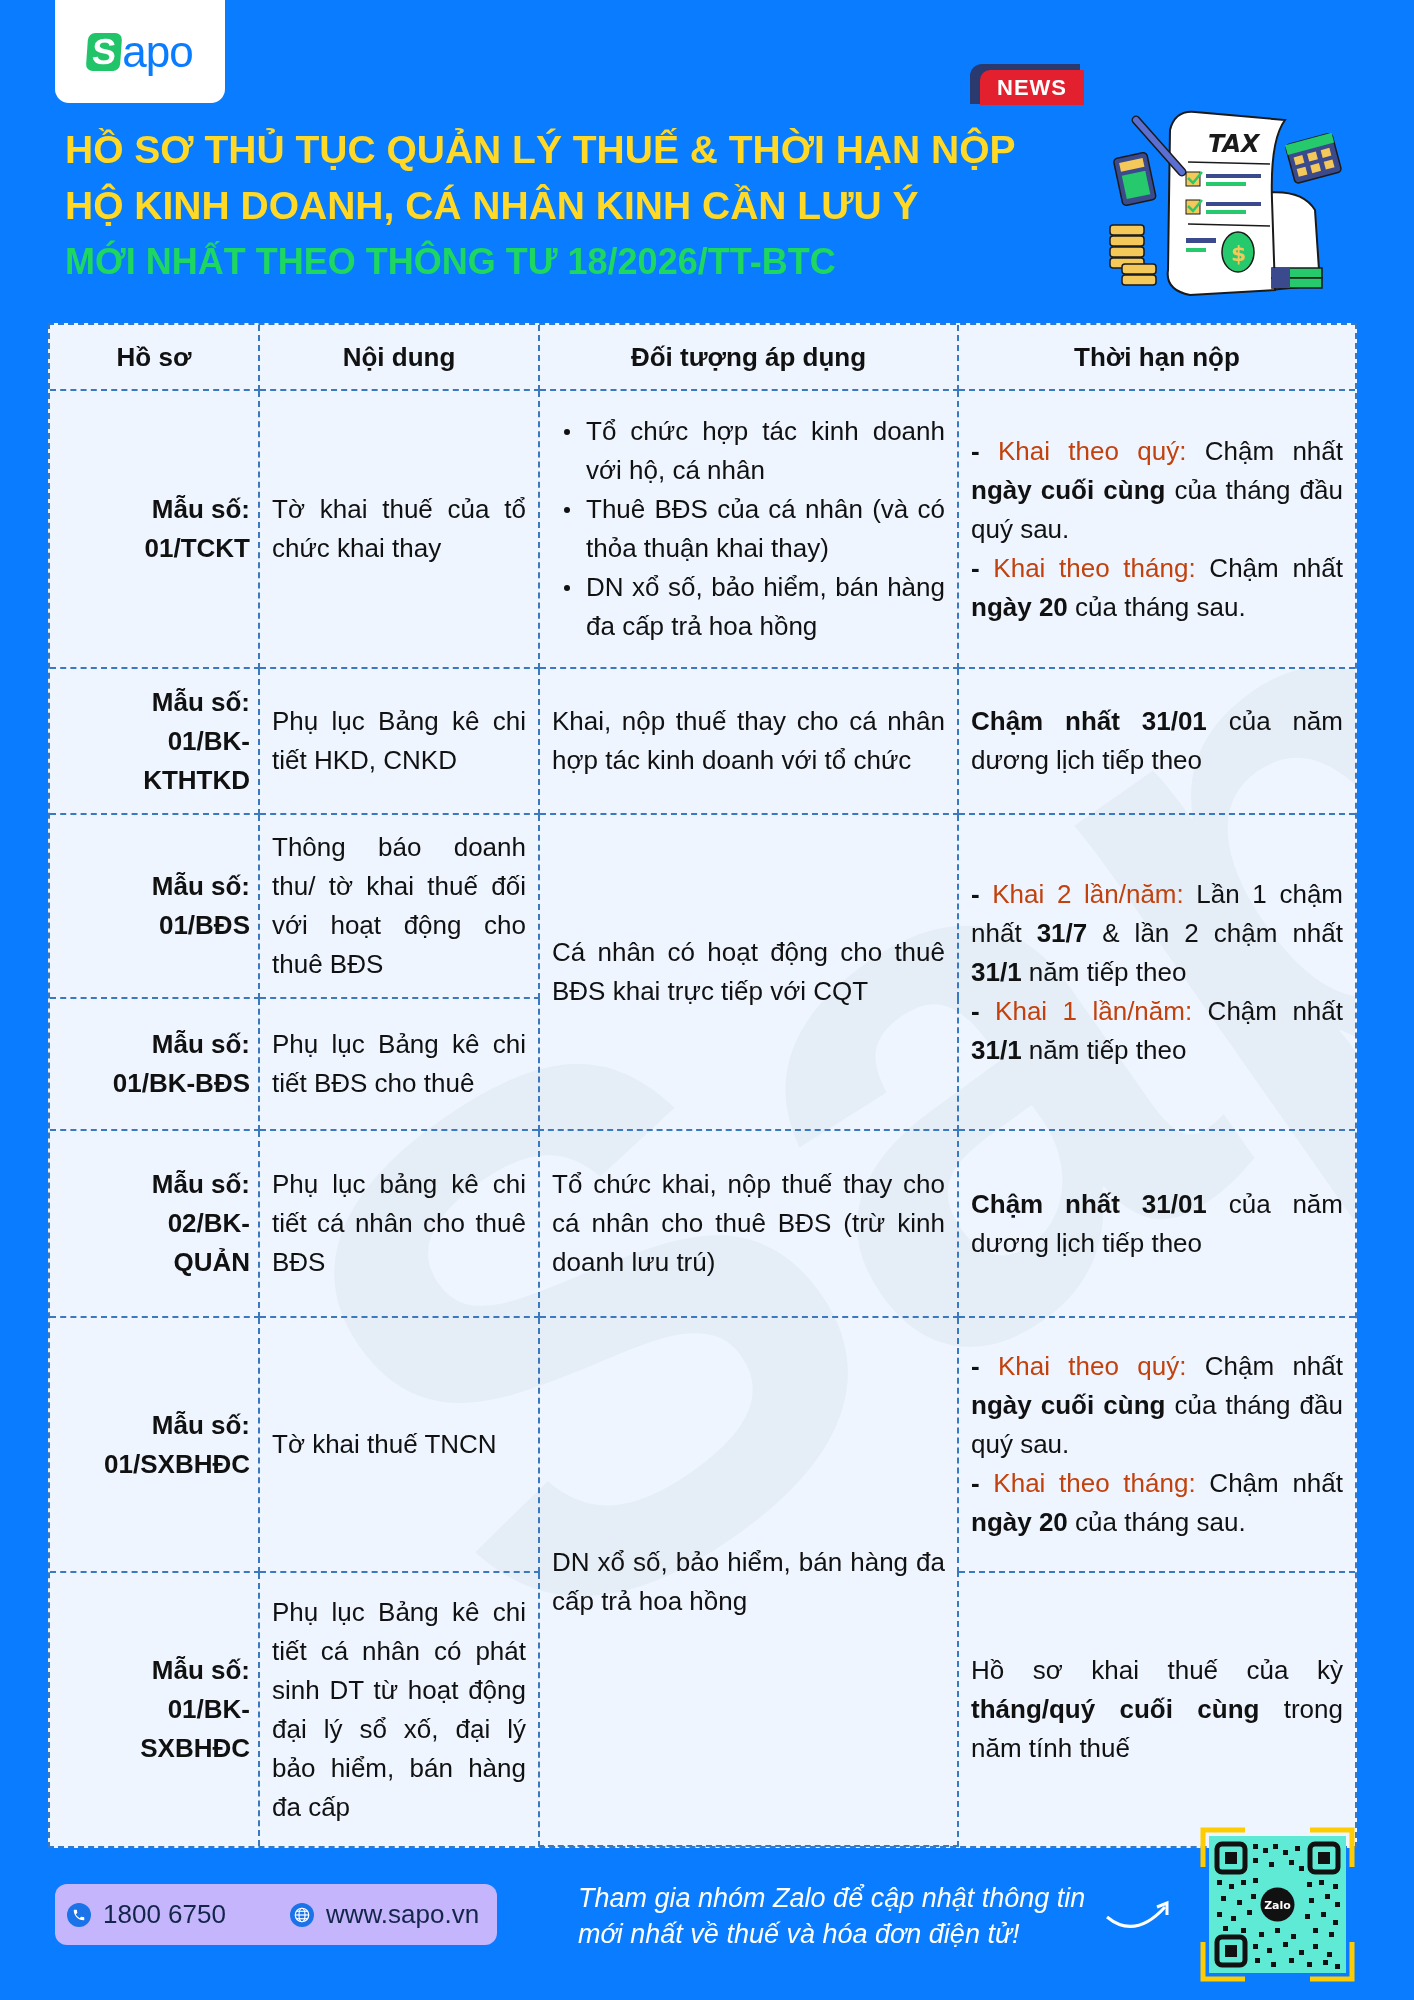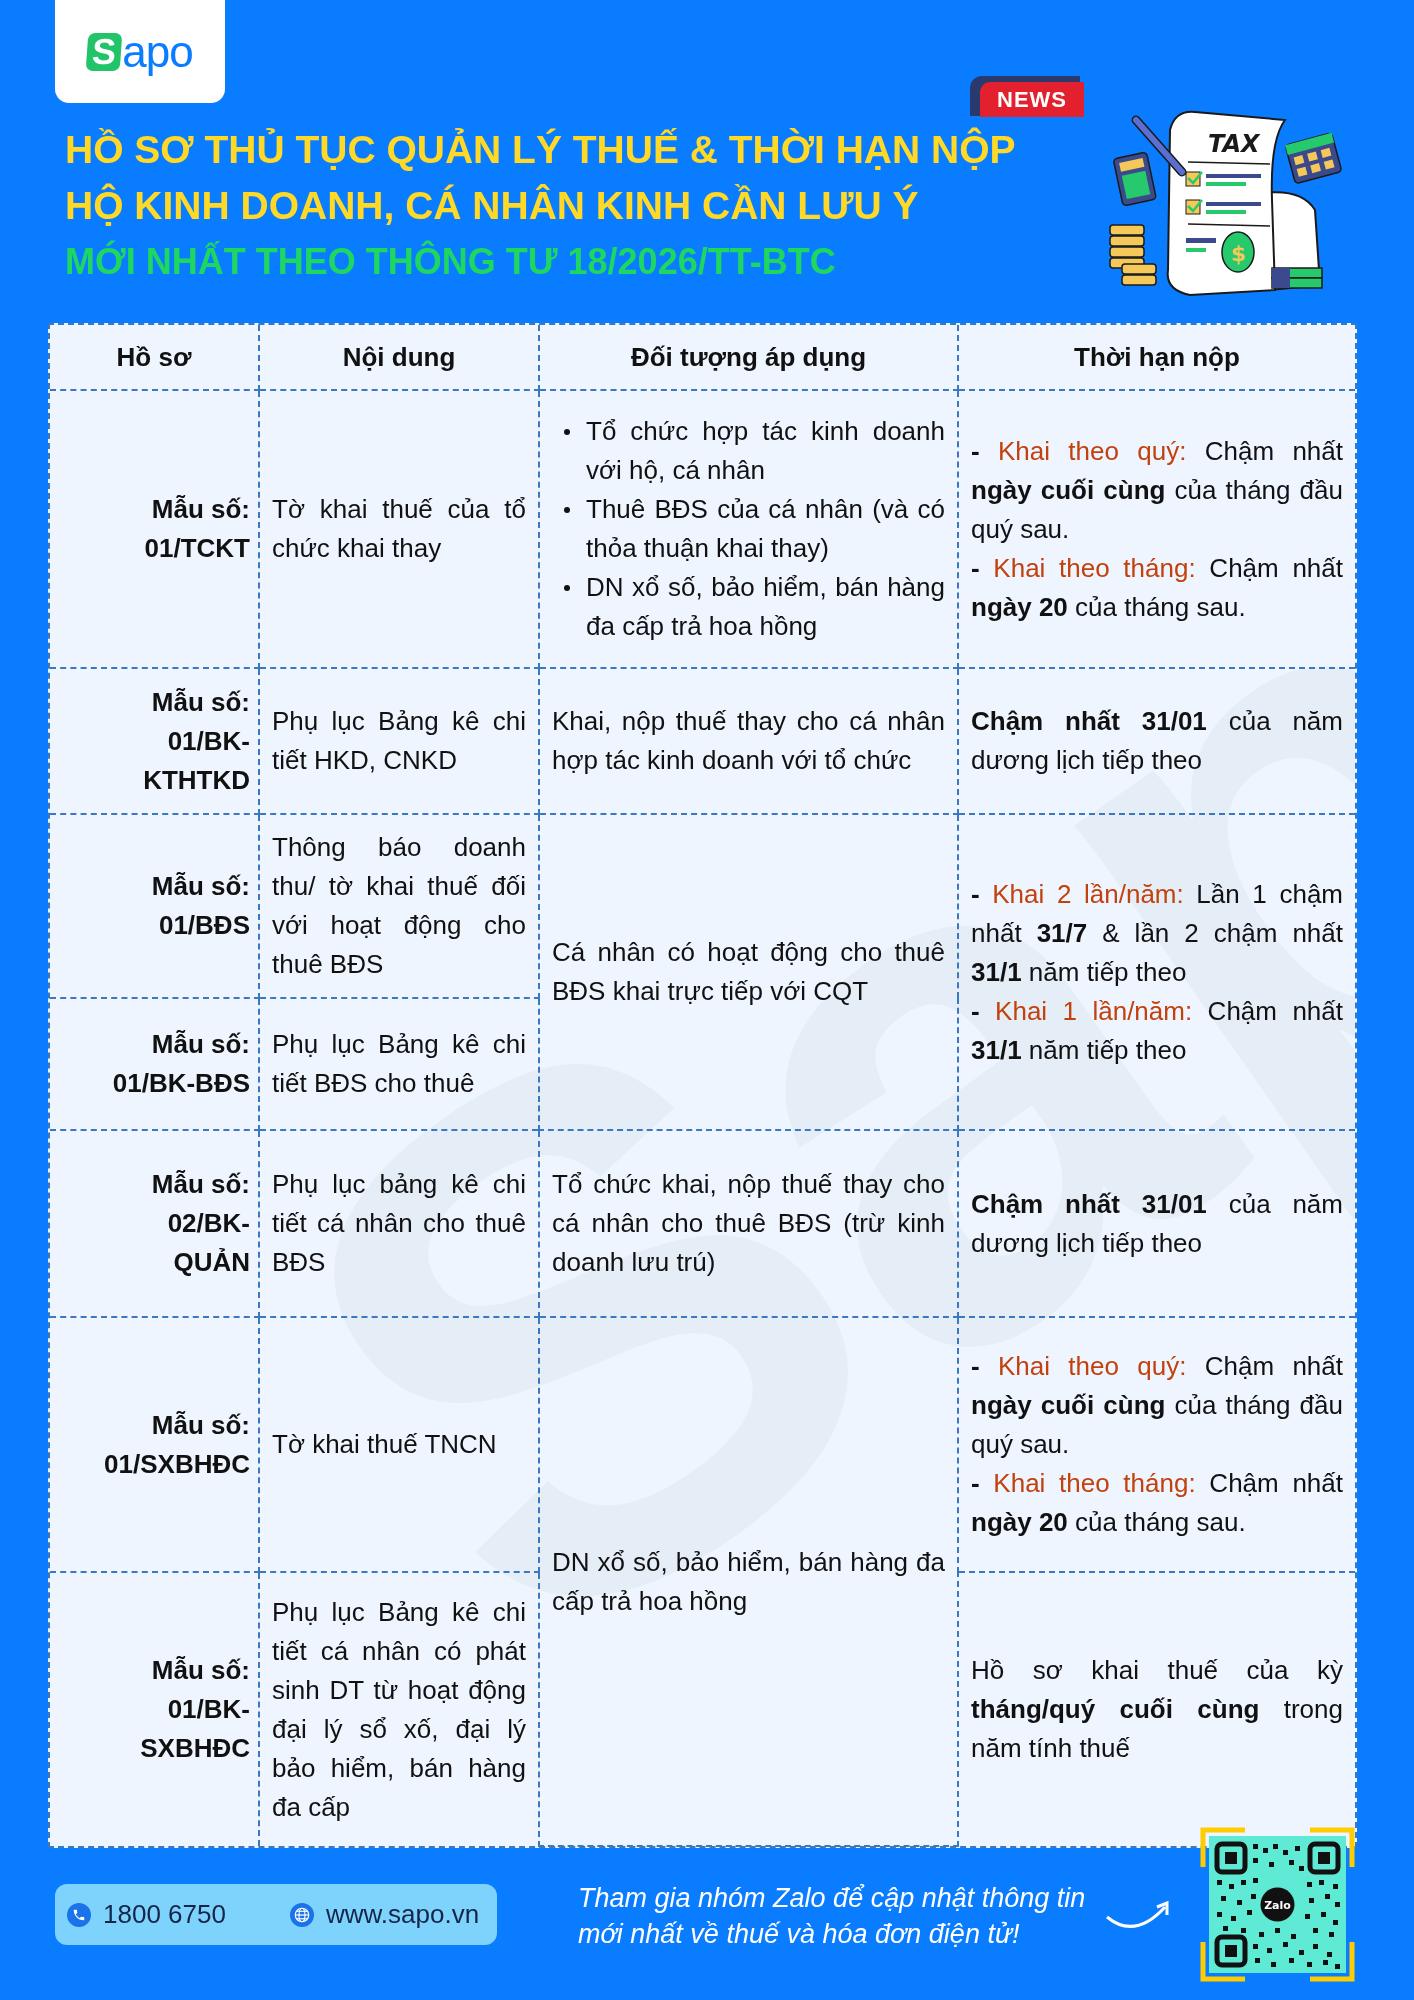--- a/index.html
+++ b/index.html
@@ -17,21 +17,21 @@
   .logo { display: flex; align-items: center; gap: 0; }
   .logo-s {
     width: 34px; height: 38px; background: #22c46a; color: #fff;
     font-weight: 700; font-size: 36px; border-radius: 7px;
     display: flex; align-items: center; justify-content: center;
     line-height: 1; transform: skewX(-4deg); margin-right: 1px;
   }
   .logo-rest { color: #0a7cff; font-size: 44px; font-weight: 400; line-height: 1; letter-spacing: -1px; }
 
   .news-badge {
-    position: absolute; left: 970px; top: 76px; width: 120px; height: 42px;
+    position: absolute; left: 970px; top: 64px; width: 120px; height: 42px;
   }
   .news-back {
     position: absolute; left: 0; top: 0; width: 110px; height: 40px;
     background: #2a3a6e; border-radius: 12px 0 0 0;
   }
   .news-front {
     position: absolute; left: 10px; top: 6px; width: 104px; height: 35px;
     background: #e3202d; border-radius: 10px 0 0 0;
     color: #fff; font-weight: 700; font-size: 22px; letter-spacing: 1px;
     display: flex; align-items: center; justify-content: center;
@@ -81,21 +81,21 @@
   ul.bullets li { position: relative; padding-left: 34px; text-align: justify; }
   ul.bullets li::before {
     content: ""; position: absolute; left: 12px; top: 17px; width: 6px; height: 6px;
     background: #111; border-radius: 50%;
   }
   .hl { color: #c2410c; font-weight: 400; }
   b { font-weight: 700; }
 
   .footer-pill {
     position: absolute; left: 55px; top: 1884px; width: 442px; height: 61px;
-    background: #7dd3fc; border-radius: 12px;
+    background: #c4b5fd; border-radius: 12px;
     display: flex; align-items: center; padding-left: 12px;
     color: #14254a; font-size: 26px;
   }
   .pill-item { display: flex; align-items: center; gap: 12px; }
   .pill-item + .pill-item { margin-left: 64px; }
   .circle-icon {
     width: 24px; height: 24px; border-radius: 50%; background: #1a73e8;
     display: flex; align-items: center; justify-content: center;
   }
   .zalo-text {

